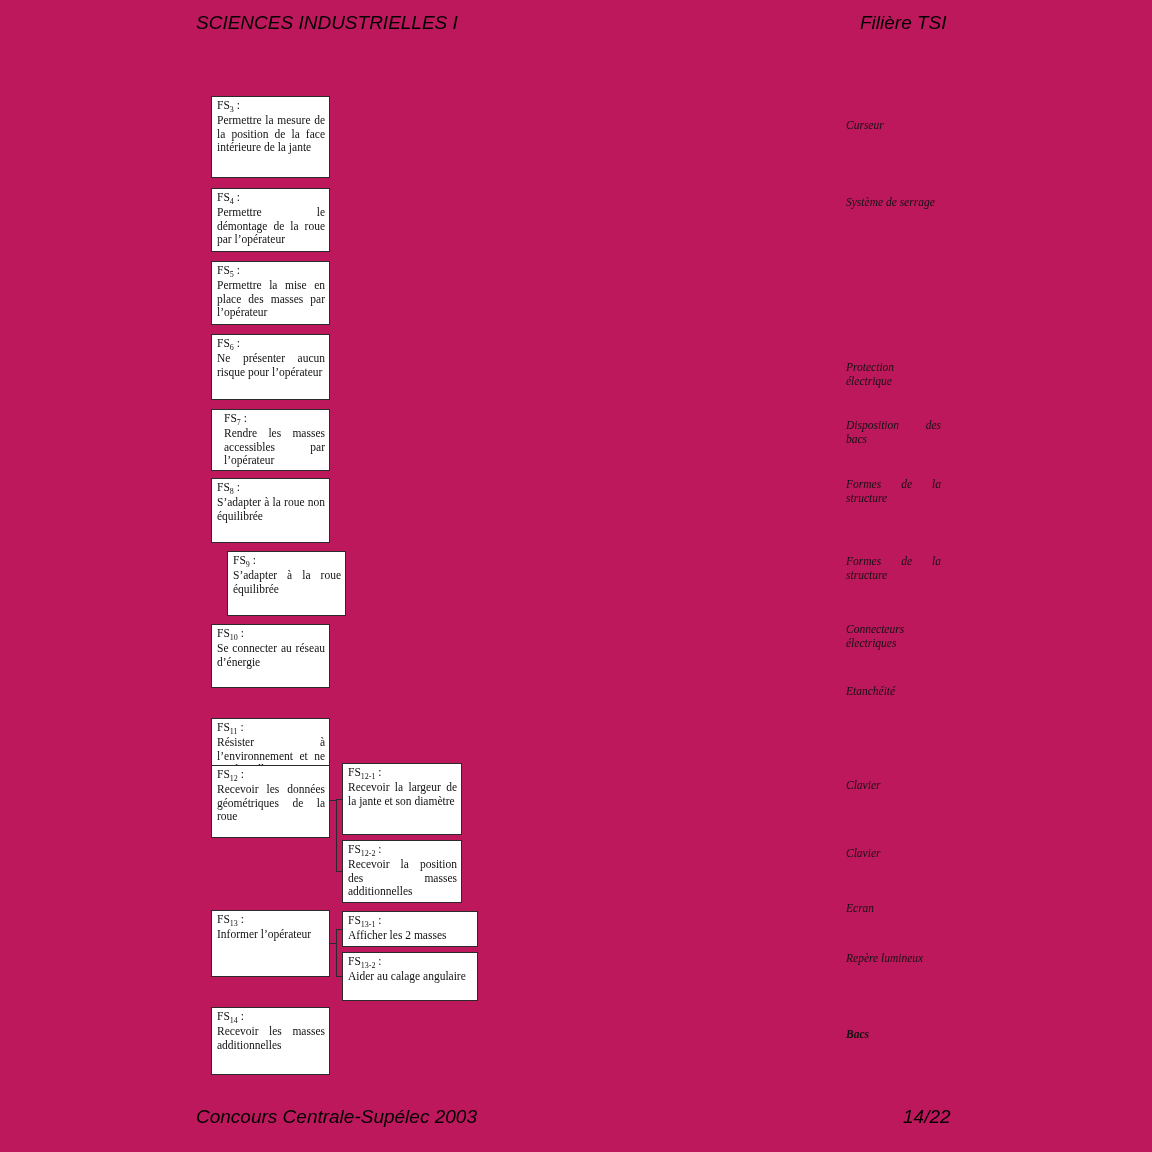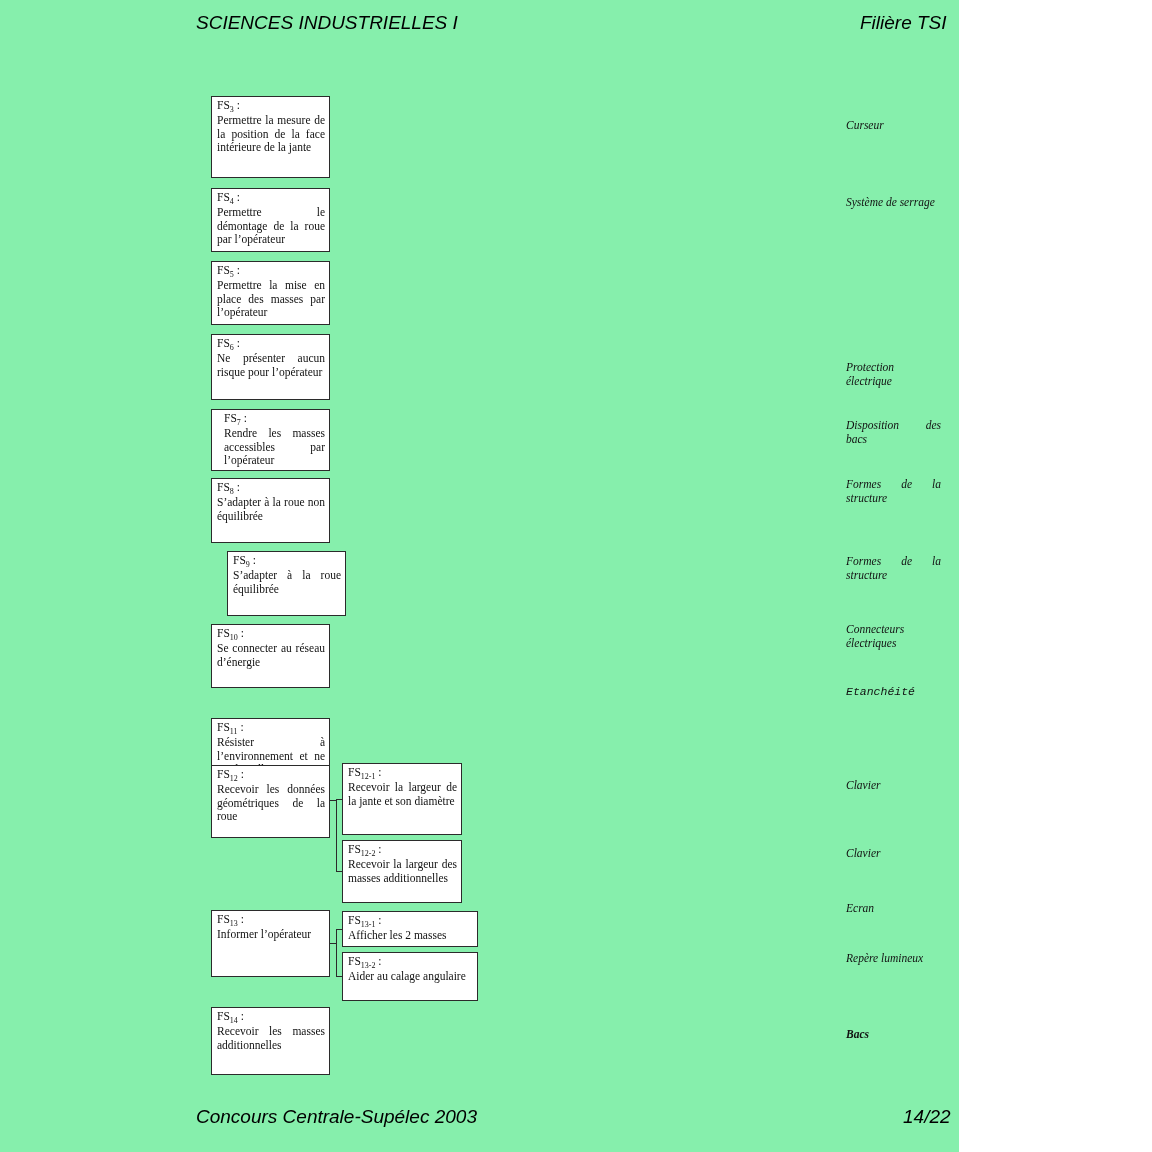--- a/index.html
+++ b/index.html
@@ -1,17 +1,17 @@
 <!DOCTYPE html>
 <html><head>
 <meta charset="utf-8">
 <style>
   html,body { margin:0; padding:0; background:#ffffff; }
   #page {
-    position:relative; width:959px; height:1152px; background:#86efac;
+    position:relative; width:1152px; height:1152px; background:#be185d;
     font-family:"Liberation Serif", serif; color:#111; overflow:hidden;
   }
   .hdr-text, .ftr-text {
     position:absolute; font-family:"Liberation Sans", sans-serif;
     font-style:italic; font-size:19px; color:#000; white-space:nowrap;
   }
   .fbox {
     position:absolute; box-sizing:border-box; border:1px solid #2b2b2b;
     background:#fff; padding:2px 4px 2px 5px;
     font-size:11.5px; line-height:13.6px; color:#111;
@@ -86,21 +86,21 @@
     <div class="fbox-text">Recevoir les données géométriques de la roue</div>
   </div>
 
   <div class="fbox" style="left:342px; top:763px; width:120px; height:72px;">
     <div class="fbox-id"><span>FS</span><sub>12-1</sub><span> :</span></div>
     <div class="fbox-text">Recevoir la largeur de la jante et son diamètre</div>
   </div>
 
   <div class="fbox" style="left:342px; top:840px; width:120px; height:63px;">
     <div class="fbox-id"><span>FS</span><sub>12-2</sub><span> :</span></div>
-    <div class="fbox-text">Recevoir la largeur des masses additionnelles</div>
+    <div class="fbox-text">Recevoir la position des masses additionnelles</div>
   </div>
 
   <div class="fbox" style="left:211px; top:910px; width:119px; height:67px;">
     <div class="fbox-id"><span>FS</span><sub>13</sub><span> :</span></div>
     <div class="fbox-text">Informer l’opérateur</div>
   </div>
 
   <div class="fbox" style="left:342px; top:911px; width:136px; height:36px;">
     <div class="fbox-id"><span>FS</span><sub>13-1</sub><span> :</span></div>
     <div class="fbox-text">Afficher les 2 masses</div>
@@ -126,21 +126,21 @@
   <div class="hline" style="left:336px; top:929px; width:6px;"></div>
   <div class="hline" style="left:336px; top:976px; width:6px;"></div>
 
   <div class="rlabel" style="left:846px; top:119px;">Curseur</div>
   <div class="rlabel wide" style="left:846px; top:196px;">Système de serrage</div>
   <div class="rlabel" style="left:846px; top:361px;">Protection électrique</div>
   <div class="rlabel" style="left:846px; top:419px;">Disposition des bacs</div>
   <div class="rlabel" style="left:846px; top:478px;">Formes de la structure</div>
   <div class="rlabel" style="left:846px; top:555px;">Formes de la structure</div>
   <div class="rlabel" style="left:846px; top:623px;">Connecteurs électriques</div>
-  <div class="rlabel" style="left:846px; top:685px;font-family:Liberation Mono, monospace;">Etanchéité</div>
+  <div class="rlabel" style="left:846px; top:685px;">Etanchéité</div>
   <div class="rlabel" style="left:846px; top:779px;">Clavier</div>
   <div class="rlabel" style="left:846px; top:847px;">Clavier</div>
   <div class="rlabel" style="left:846px; top:902px;">Ecran</div>
   <div class="rlabel wide" style="left:846px; top:952px;">Repère lumineux</div>
   <div class="rlabel" style="left:846px; top:1028px;font-weight:bold;">Bacs</div>
 
   <div class="ftr-text" style="left:196px; top:1106px;">Concours Centrale-Supélec 2003</div>
   <div class="ftr-text" style="left:903px; top:1106px;">14/22</div>
 
 </div>

